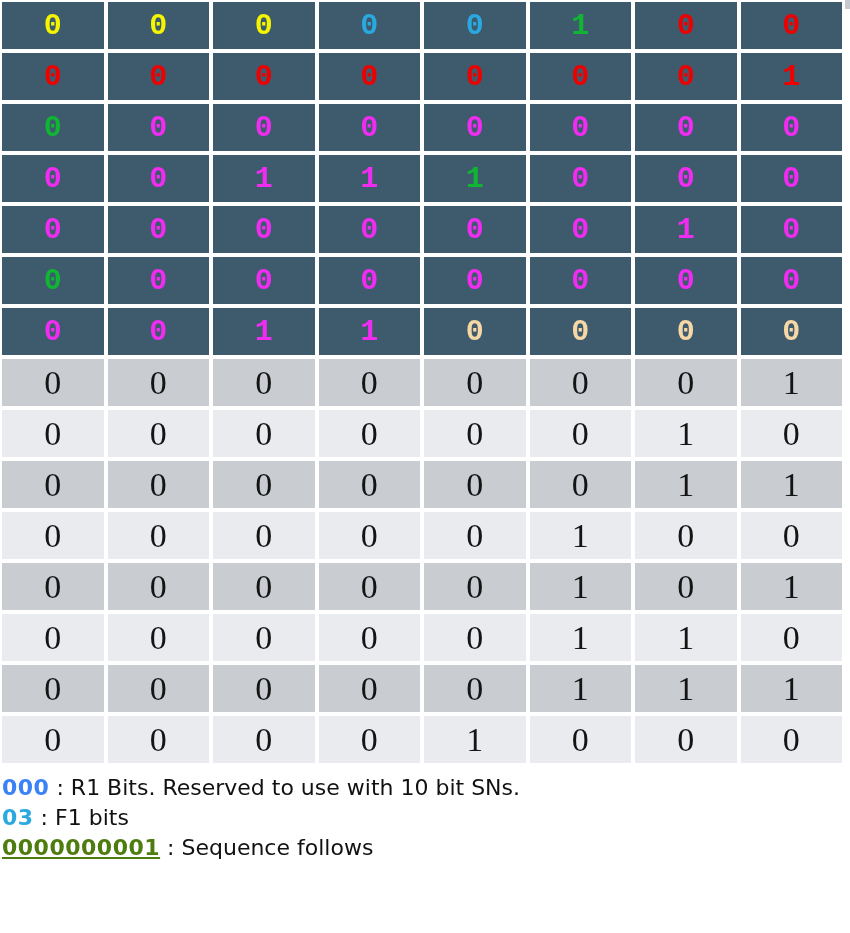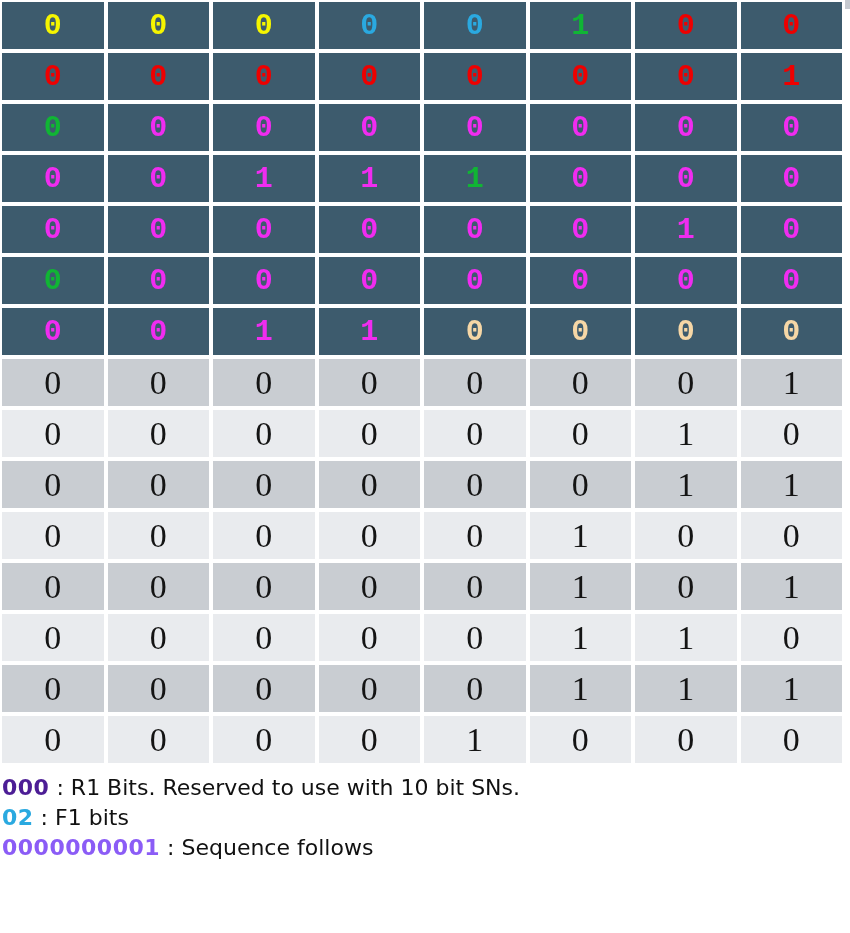--- a/index.html
+++ b/index.html
@@ -178,18 +178,18 @@
     <div class="cell gray-b" style="background: rgb(233, 235, 238); color: rgb(20, 20, 20);">0</div>
     <div class="cell gray-b" style="background: rgb(233, 235, 238); color: rgb(20, 20, 20);">0</div>
     <div class="cell gray-b" style="background: rgb(233, 235, 238); color: rgb(20, 20, 20);">0</div>
     <div class="cell gray-b" style="background: rgb(233, 235, 238); color: rgb(20, 20, 20);">1</div>
     <div class="cell gray-b" style="background: rgb(233, 235, 238); color: rgb(20, 20, 20);">0</div>
     <div class="cell gray-b" style="background: rgb(233, 235, 238); color: rgb(20, 20, 20);">0</div>
     <div class="cell gray-b" style="background: rgb(233, 235, 238); color: rgb(20, 20, 20);">0</div>
   </div>
 
 <div class="legend">
-    <div class="legend-line"><span class="legend-bits" style="color: #4c1d95;">000</span><span> : </span><span>R1 Bits. Reserved to use with 10 bit SNs.</span></div>
-    <div class="legend-line"><span class="legend-bits" style="color: rgb(42, 169, 224);">02</span><span> : </span><span>F1 bits</span></div>
-    <div class="legend-line"><span class="legend-bits" style="color: #8b5cf6;">0000000001</span><span> : </span><span>Sequence follows</span></div>
+    <div class="legend-line"><span class="legend-bits" style="color: #3b82f6;">000</span><span> : </span><span>R1 Bits. Reserved to use with 10 bit SNs.</span></div>
+    <div class="legend-line"><span class="legend-bits" style="color: rgb(42, 169, 224);">03</span><span> : </span><span>F1 bits</span></div>
+    <div class="legend-line"><span class="legend-bits" style="color: #4d7c0f; text-decoration: underline;">0000000001</span><span> : </span><span>Sequence follows</span></div>
   </div>
 
 <div class="notch"></div>
 
 </body></html>

